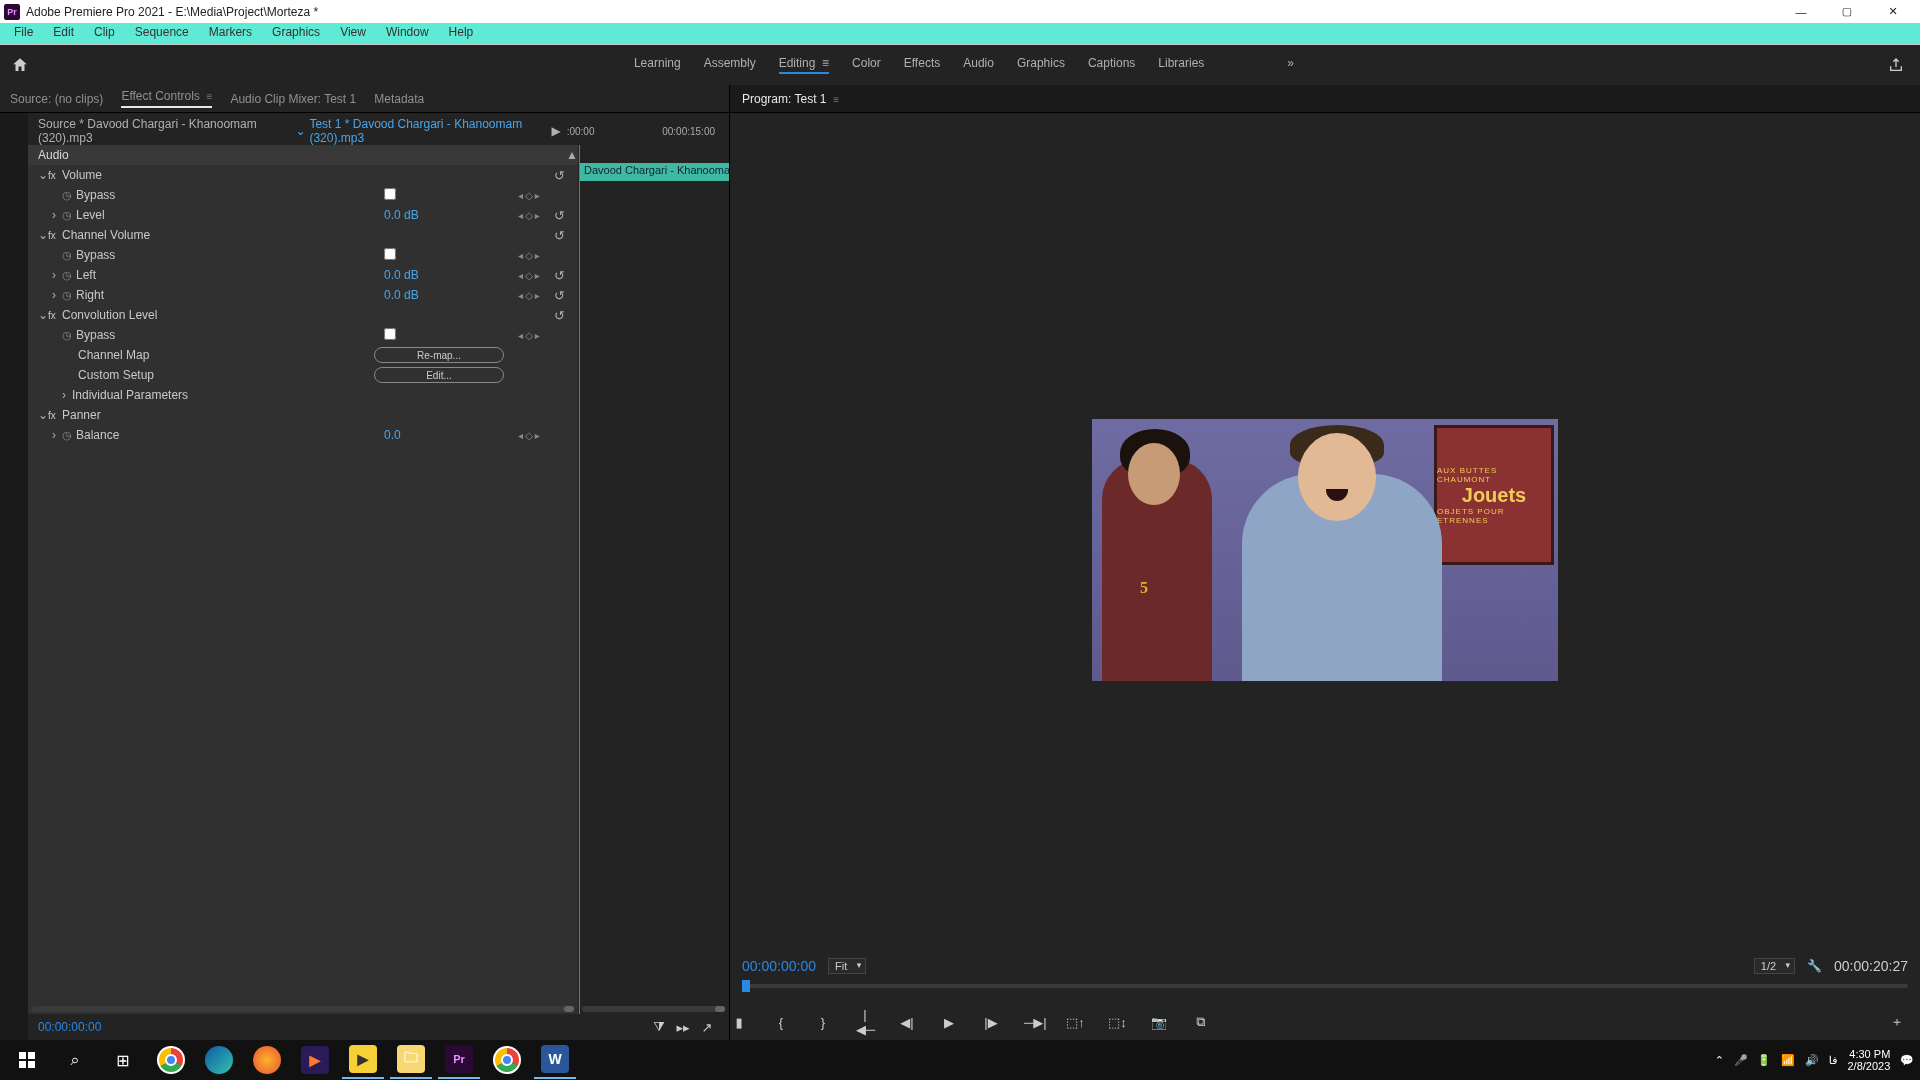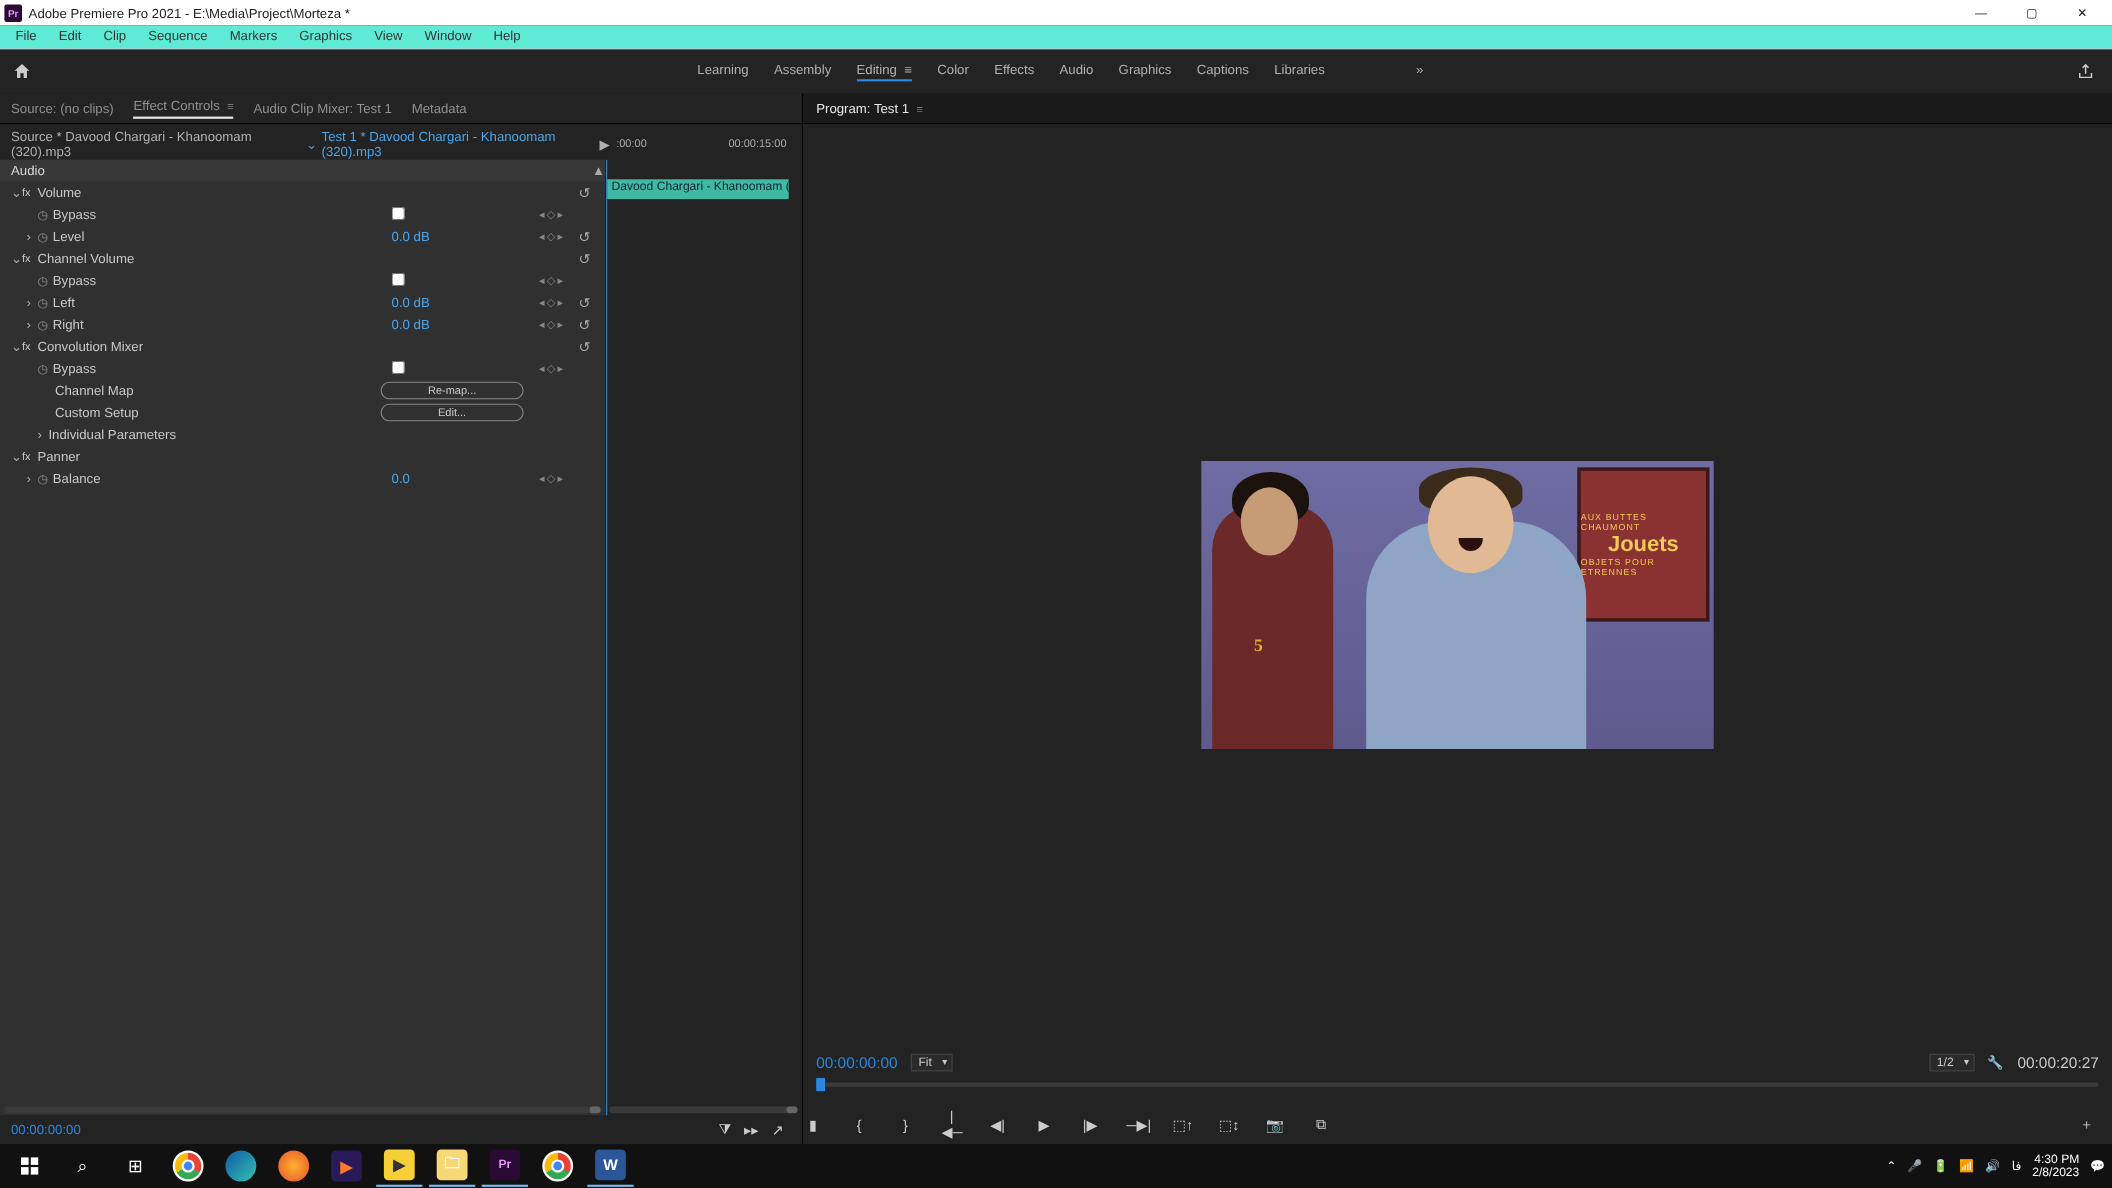--- a/index.html
+++ b/index.html
@@ -29,21 +29,21 @@
 .left-col { width: 730px; display: flex; flex-direction: column; border-right: 1px solid #000; }
 .right-col { flex: 1; display: flex; flex-direction: column; }
 
 
 .panel-tabs { height: 28px; background: #232323; display: flex; align-items: center; padding: 0 10px; gap: 18px; font-size: 12px; border-bottom: 1px solid #000;}
 .panel-tabs span { cursor: pointer; color: #909090; }
 .panel-tabs span.active { color: #e8e8e8; border-bottom: 2px solid #e8e8e8; padding-bottom: 3px;}
 .panel-tabs .menu-icon { font-size: 10px; color:#777;}
 
 
-.effect-controls { flex: 1; background: #232323; display:flex; flex-direction:column;}
+.effect-controls { flex: 1; background: #232323; display:flex; flex-direction:column;margin-left:28px;}
 .ec-header-row { display:flex; align-items:center; padding: 4px 10px 0 10px; font-size:12px;}
 .ec-source { color: #b0b0b0; margin-right:6px;}
 .ec-clip { color: #4aa5e9;}
 .ec-play { color:#b0b0b0; margin-left:auto; margin-right:6px;}
 .ec-time-ruler { width: 170px; display: flex; justify-content: space-between; font-size: 10px; color: #aaa; padding-right: 4px;}
 .ec-body { flex:1; display:flex; overflow:hidden;}
 .ec-props { width: 550px; background: #303030; display:flex; flex-direction:column; font-size:12px;}
 .ec-row { display:flex; align-items:center; height:20px; padding-left: 10px;}
 .ec-caret { width:10px; color:#b0b0b0; cursor:pointer;}
 .ec-fx { width:14px; color:#c8c8c8; font-size:10px;}
@@ -289,21 +289,21 @@
                 <span>◂</span>
                 <span>◇</span>
                 <span>▸</span>
               </span>
             <span class="ec-reset">↺</span>
           </div>
 
           <div class="ec-row">
             <span class="ec-caret">⌄</span>
             <span class="ec-fx">fx</span>
-            <span class="ec-label">Convolution Mixer</span>
+            <span class="ec-label">Convolution Level</span>
             <span class="ec-reset">↺</span>
           </div>
           <div class="ec-row" style="padding-left:34px;">
             <span class="ec-stopwatch">◷</span>
             <span class="ec-label">Bypass</span>
             <span class="ec-value check"><input type="checkbox" style=""></span>
             <span class="ec-kf">
                 <span>◂</span>
                 <span>◇</span>
                 <span>▸</span>

